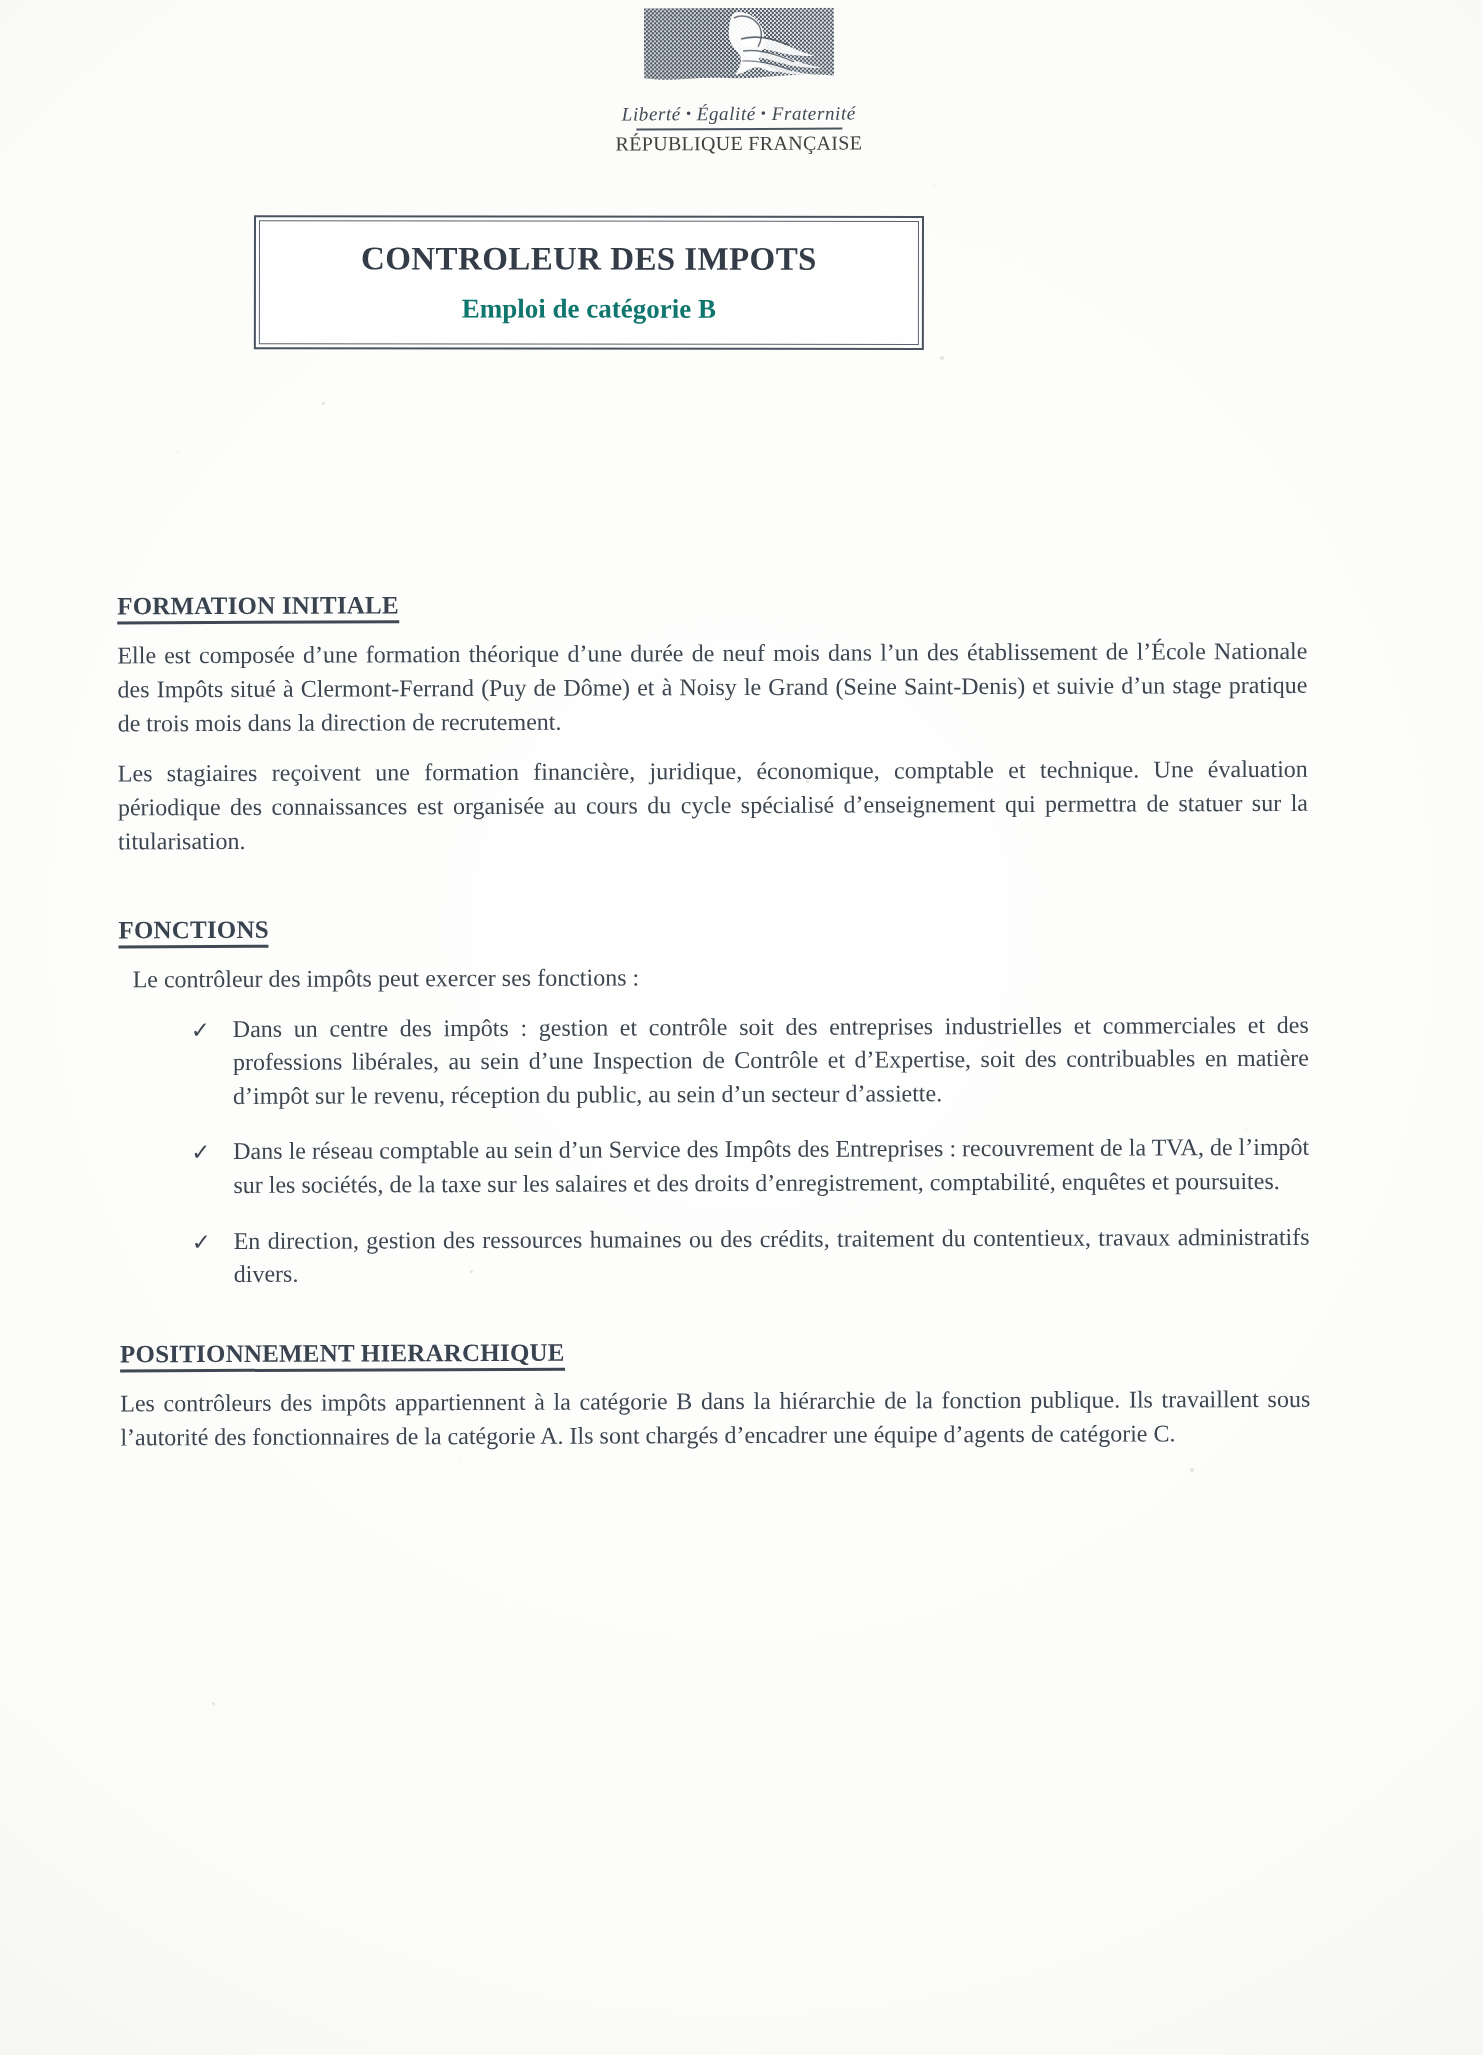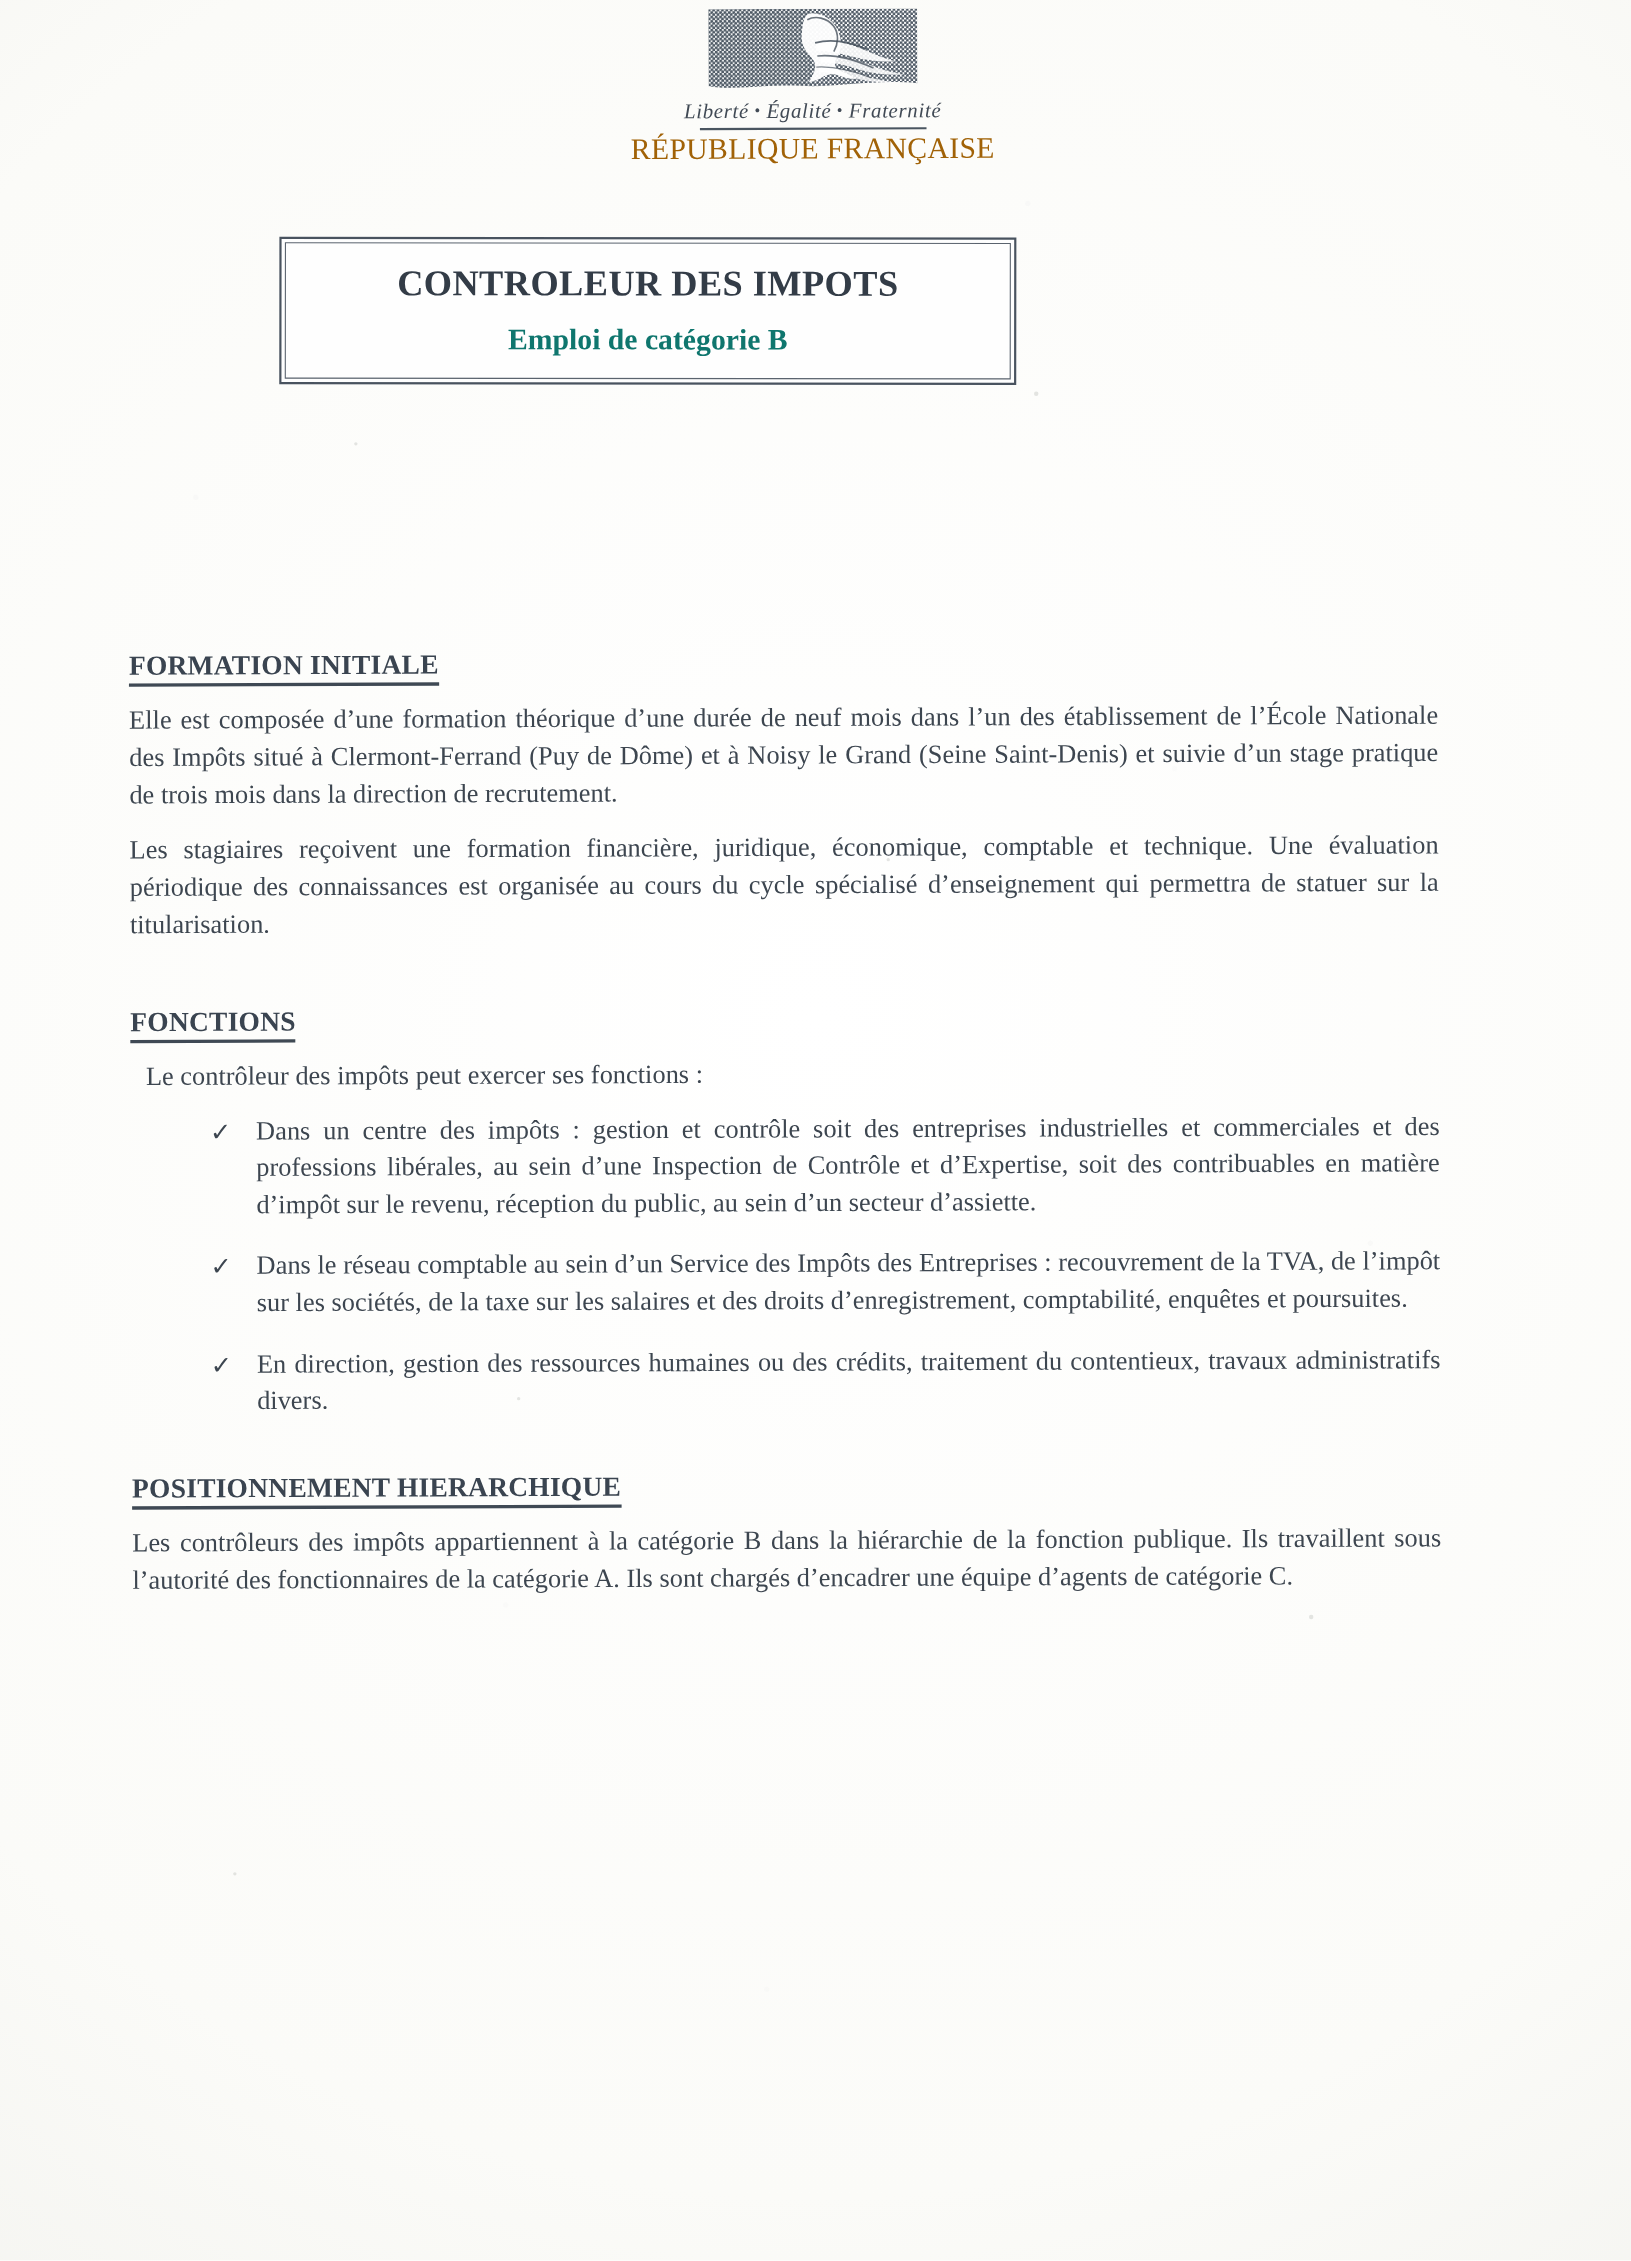--- a/index.html
+++ b/index.html
@@ -47,32 +47,32 @@
   .marianne{
     width:194px;height:84px;
     display:block;
   }
   .motto{
     font-family:"Liberation Serif","DejaVu Serif",serif;
     font-style:italic;
     font-size:19px;
     letter-spacing:.6px;
     color:#414a55;
-    margin-top:1px;
+    margin-top:13px;
     white-space:nowrap;
     text-align:right;
   }
   .motto .sep{font-style:normal;padding:0 5px;font-size:15px;vertical-align:2px;}
   .rule{
     width:206px;height:2px;background:#4a5560;margin:3px 0 2px 0;
   }
   .republique{
-    font-size:27px;
+    font-size:20px;
     letter-spacing:.3px;
-    color:#a16207;
+    color:#404040;
     white-space:nowrap;
   }
 
   
   .titlebox{
     position:absolute;
     left:256px;top:215px;width:660px;height:124px;
     border:2px solid #49535f;
     padding:3px;
     background:#fefefe;

